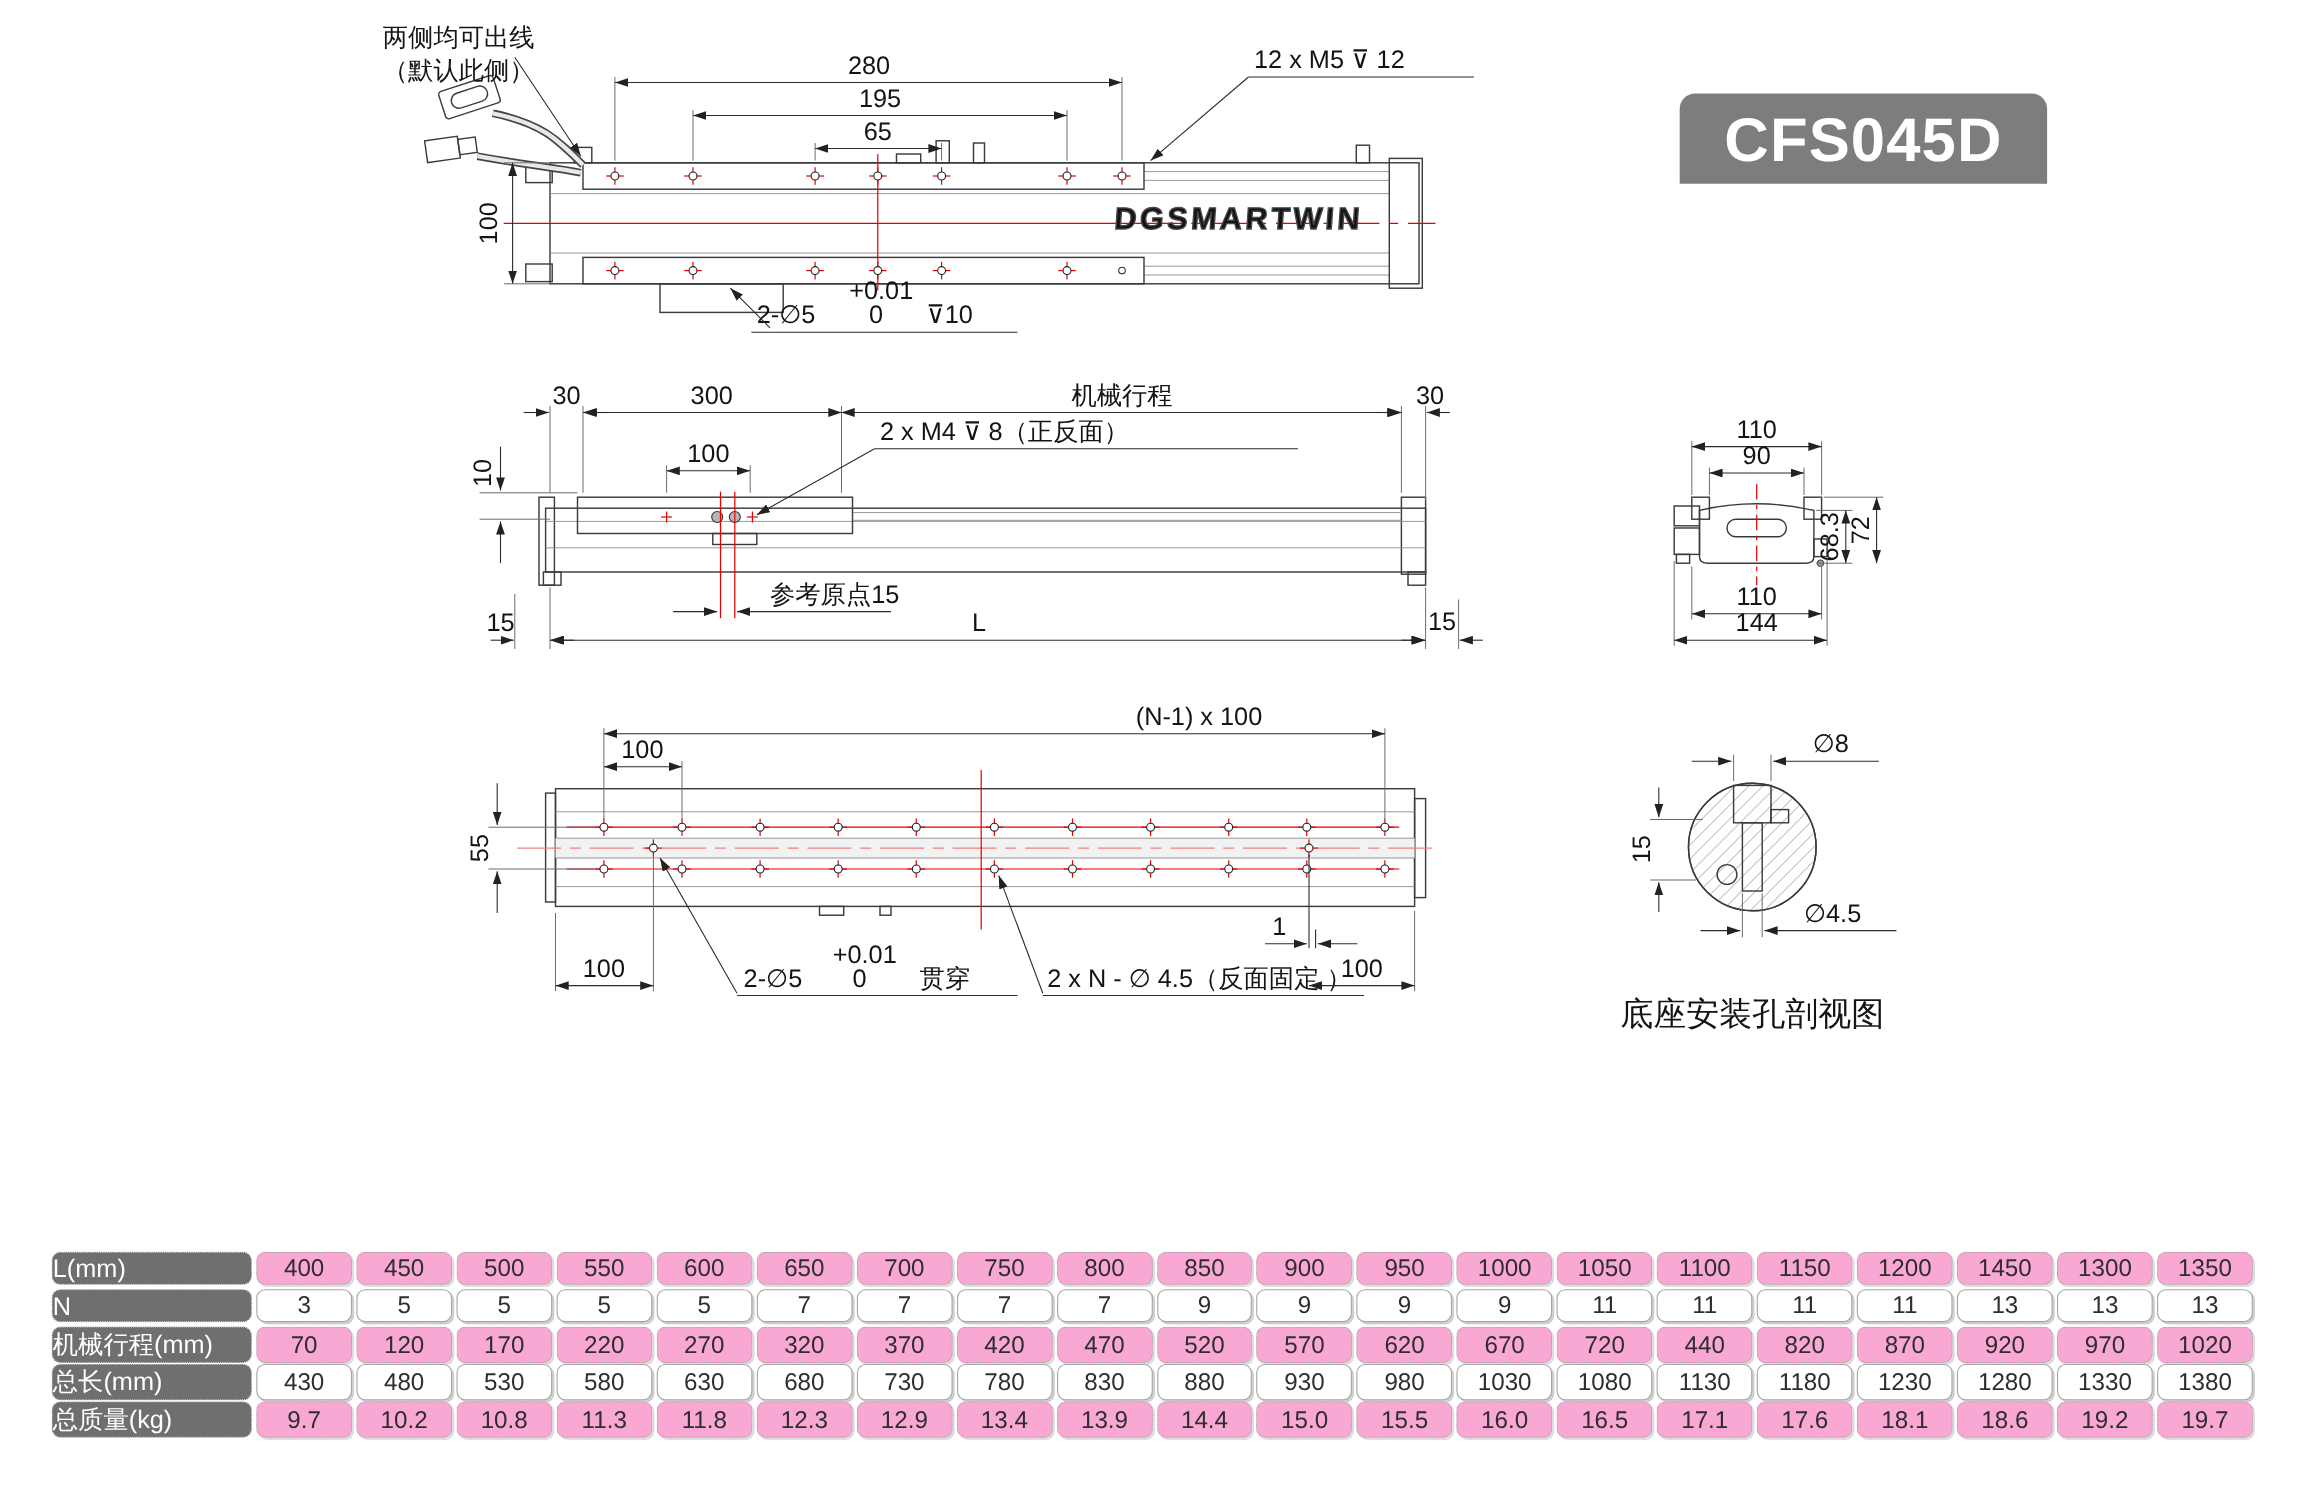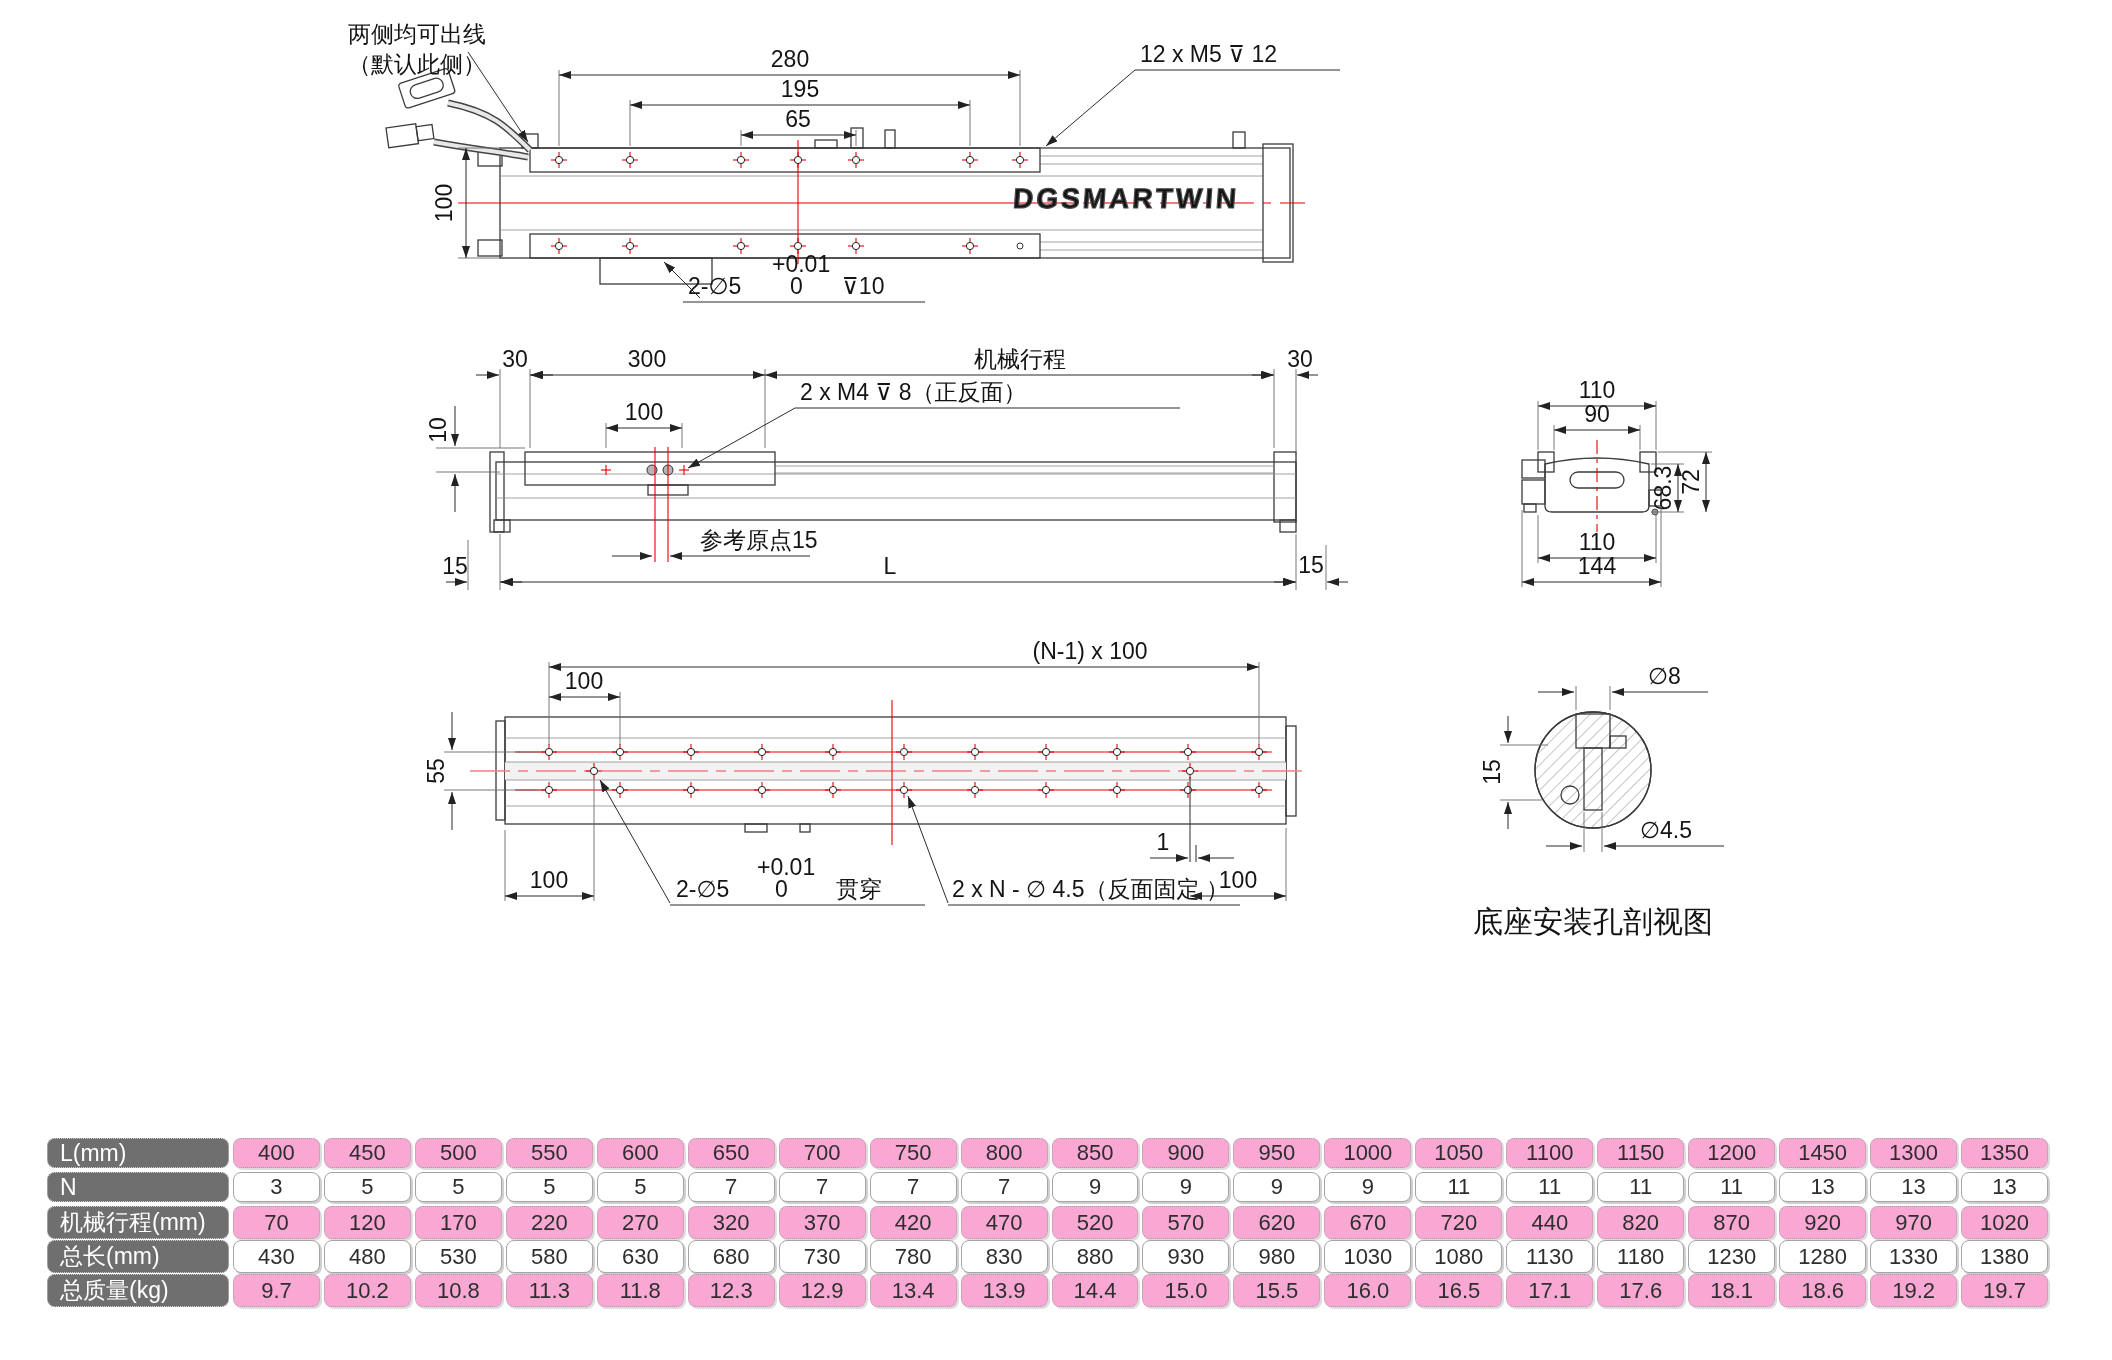--- a/index.html
+++ b/index.html
@@ -20,21 +20,21 @@
              display:flex;align-items:center;justify-content:center;}
   .badge-top span{color:#fff;font-size:56px;font-weight:bold;letter-spacing:1px;}
   .badge-bottom{background:#fff;border:3px solid #9b9b9b;border-top:none;
                 border-radius:0 0 14px 14px;height:52px;
                 display:flex;align-items:center;justify-content:center;}
   .badge-bottom span{color:#9a9a9a;font-size:31px;}
   
   .spec-table{position:absolute;left:47px;top:1138px;width:2001px;}
   .trow{display:grid;grid-template-columns:182px repeat(20,1fr);gap:4px;margin-bottom:4px;height:30px;}
   .rowlabel{background:#6f6f6f;color:#fff;border:1px dotted #cfcfcf;border-radius:8px;
-            display:flex;align-items:center;padding-left:12px;font-size:23px;}
+            display:flex;align-items:center;padding-left:0;font-size:23px;}
   .cell{border-radius:8px;display:flex;align-items:center;justify-content:center;
         font-size:22px;color:#2e2e2e;}
   .cell.gray{background:#f9a8d4;border:1px dotted #9e9e9e;box-shadow:2px 2px 0 rgba(120,120,120,0.25);}
   .cell.white{background:#ffffff;border:1px solid #a5a5a5;box-shadow:2px 2px 0 rgba(120,120,120,0.35);}
 </style>
 </head>
 <body>
 
 <div id="canvas">
 
@@ -361,20 +361,23 @@
     <line x1="1724" y1="846" x2="1604" y2="846" class="dim" marker-end="url(#maE)"></line>
     <text x="1640" y="838">∅4.5</text>
     <text x="1593" y="932" text-anchor="middle" class="cap">底座安装孔剖视图</text>
   </g>
 
   <text x="1140" y="208" text-anchor="middle" class="brand" fill="#fdfdfd" stroke="#4a4a4a" stroke-width="1.2" transform="skewX(-4)">DGSMARTWIN</text>
 </svg>
 
 
 <div class="badge">
+  <div class="badge-top">
+    <span>CFS045D</span>
+  </div>
 </div>
 
 
 <div class="spec-table" id="spec-table">
       <div class="trow">
         <div class="rowlabel">L(mm)</div>
         <div class="cell gray">400</div>
         <div class="cell gray">450</div>
         <div class="cell gray">500</div>
         <div class="cell gray">550</div>

